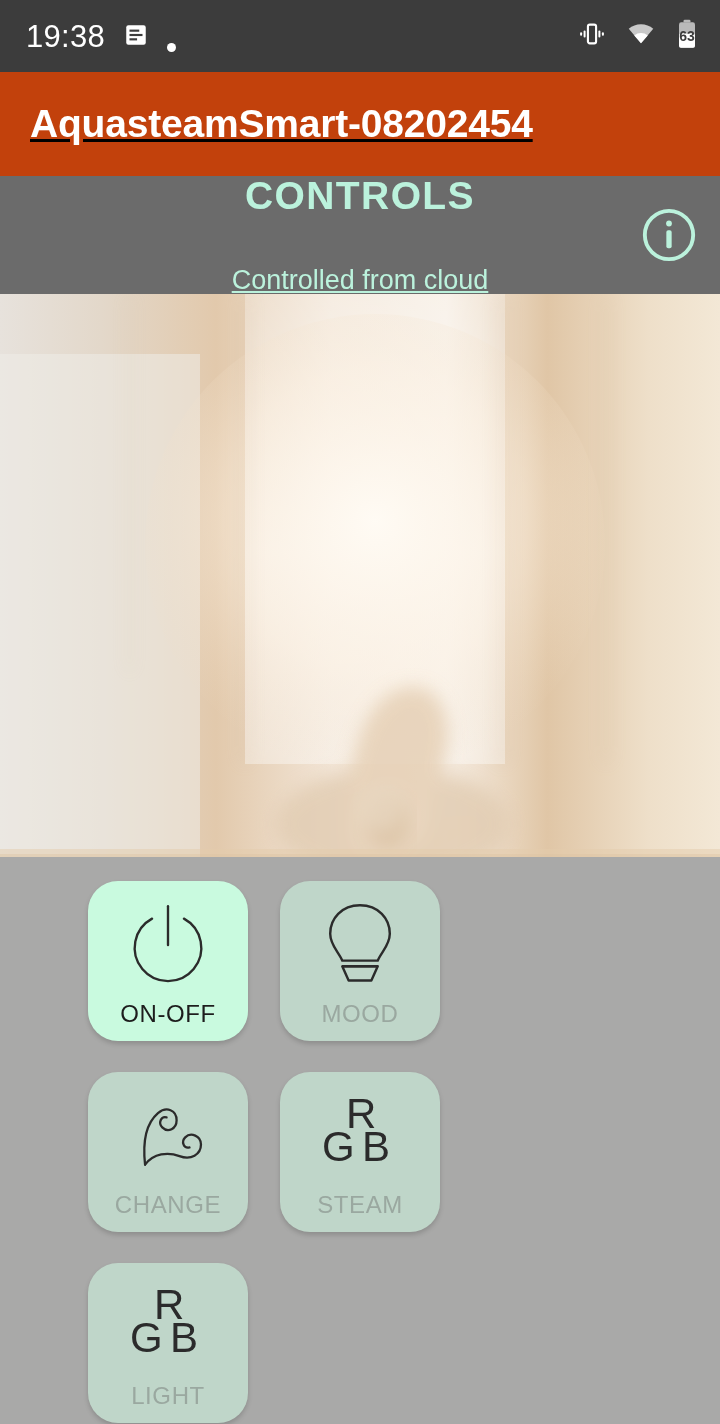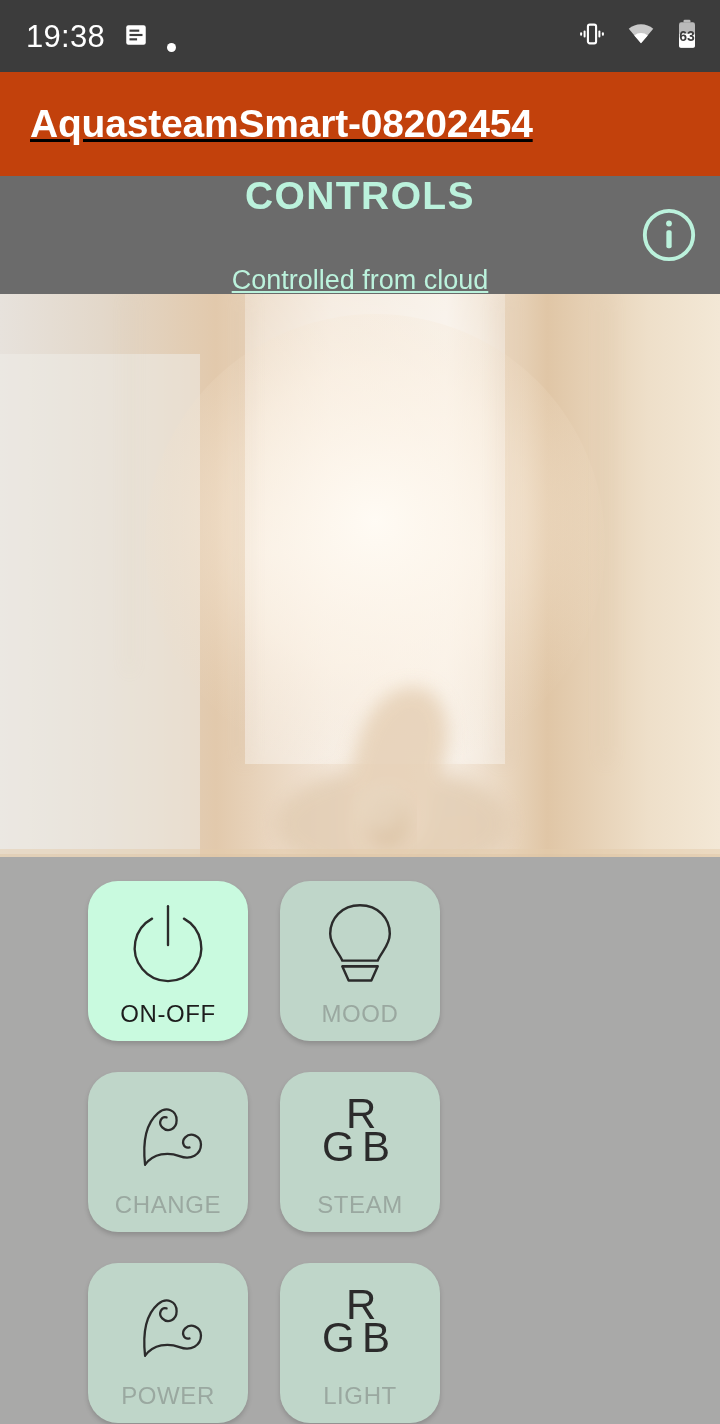--- a/index.html
+++ b/index.html
@@ -337,29 +337,20 @@
             <span class="rgb-g">G</span>
             <span class="rgb-b">B</span>
           </span>
         </span>
         <span class="ctl-label">STEAM</span>
       </button>
     </div>
 
     <div class="grid-row">
 
-      <button class="ctl-btn">
-        <span class="ctl-icon">
-          <svg width="92" height="86" viewBox="0 0 64 60">
-            <path d="M16 50 C14 32 18 20 25 14 C31 9 38 12 38 19 C38 25 32 28 28 24 C25 21 27 16 31 17" fill="none" stroke="#2B2B2B" stroke-width="1.6" stroke-linecap="round"></path>
-            <path d="M16 50 C22 42 32 41 40 44 C48 47 55 43 55 36 C55 30 48 27 44 31 C41 34 43 39 47 38" fill="none" stroke="#2B2B2B" stroke-width="1.6" stroke-linecap="round"></path>
-          </svg>
-        </span>
-        <span class="ctl-label">POWER</span>
-      </button>
 
       <button class="ctl-btn">
         <span class="ctl-icon">
           <span class="rgb-icon">
             <span class="rgb-r">R</span>
             <span class="rgb-g">G</span>
             <span class="rgb-b">B</span>
           </span>
         </span>
         <span class="ctl-label">LIGHT</span>

